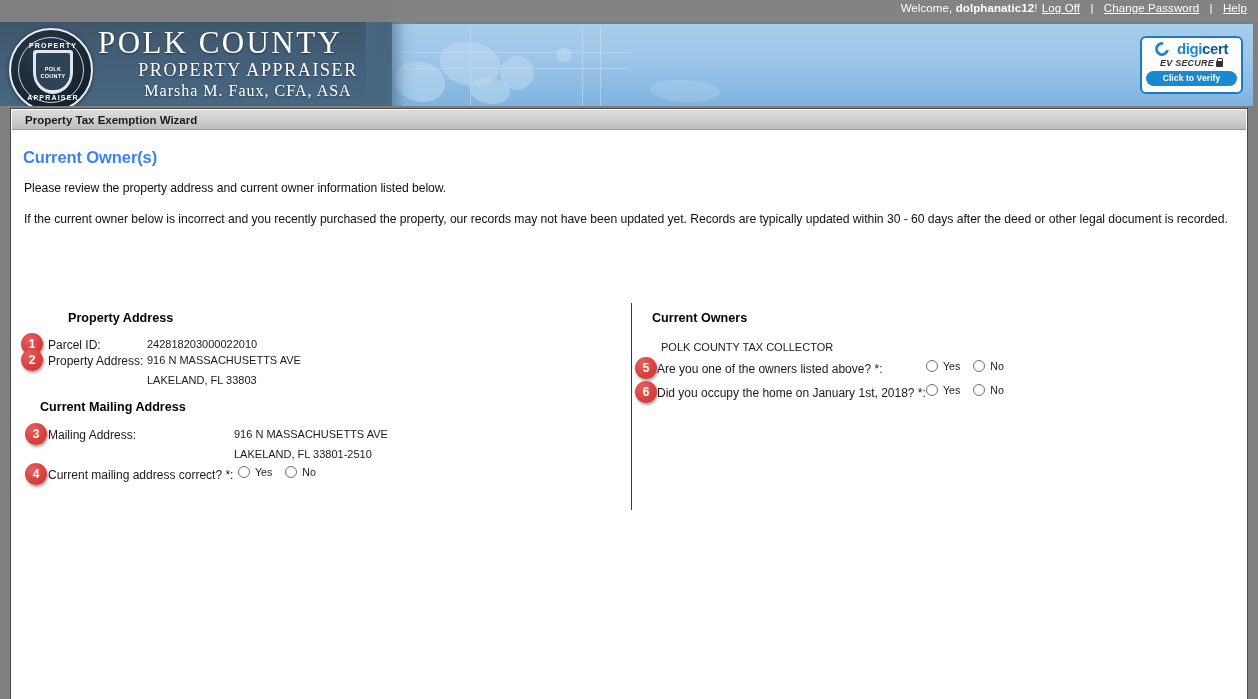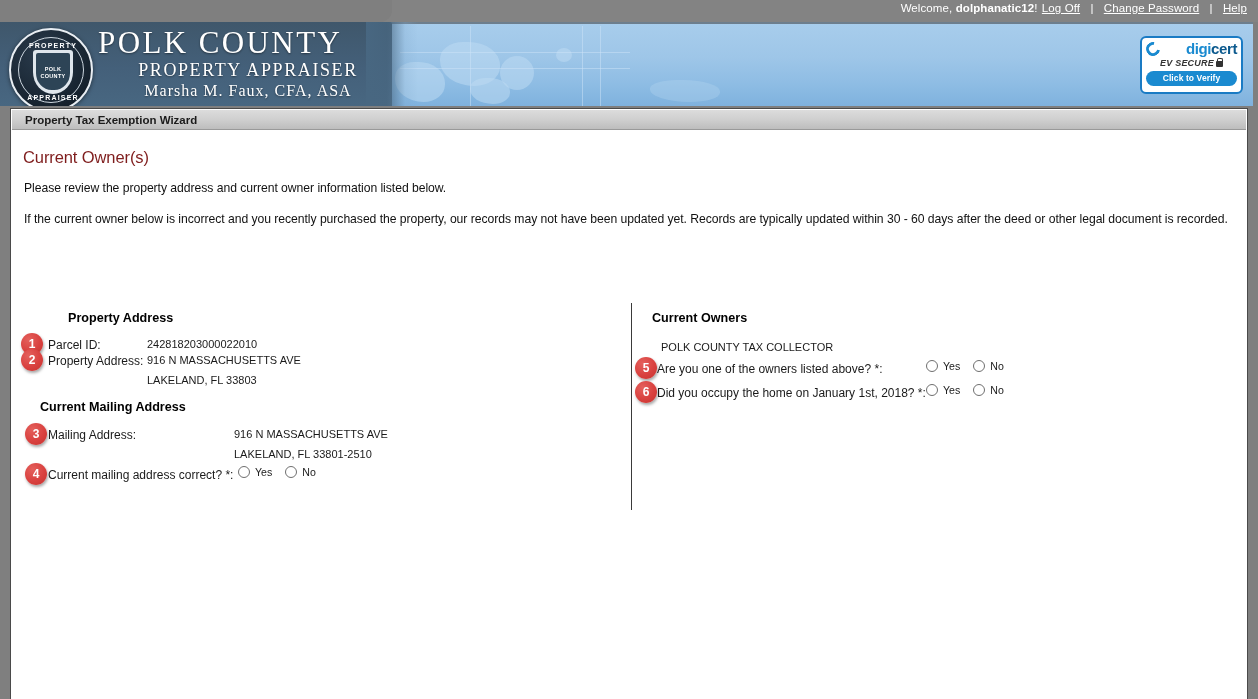--- a/index.html
+++ b/index.html
@@ -109,21 +109,21 @@
   }
 
   
   .digicert {
     position: absolute; right: 10px; top: 14px;
     width: 103px; height: 58px;
     background: #ffffff; border: 2px solid #1a7bc4; border-radius: 6px;
     padding: 3px 4px 4px; text-align: center;
   }
   .dc-row1 {
-    display: flex; align-items: center; justify-content: space-between; gap: 8px;
+    display: flex; align-items: center; justify-content: center; gap: 8px;
     line-height: 1;
   }
   .dc-swirl {
     width: 14px; height: 14px; border-radius: 50%;
     border: 3px solid #1a8ad0; border-right-color: transparent;
     transform: rotate(-35deg); flex: 0 0 auto;
   }
   .dc-word { font-size: 15px; font-weight: bold; color: #1a8ad0; letter-spacing: -0.4px; }
   .dc-word b { color: #0c5a8e; font-weight: bold; }
   .dc-row2 {
@@ -156,21 +156,21 @@
     font-size: 11.5px; font-weight: bold; color: #1b1b1b;
     padding: 4px 0 0 13px;
   }
   .content {
     position: absolute; left: 1px; top: 22px; right: 1px; bottom: 1px;
     background: #ffffff; overflow: hidden;
   }
 
   h1.page-title {
     margin: 0; position: absolute; left: 11px; top: 17px;
-    font-size: 16.5px; font-weight: normal; color: #7f1d1d; letter-spacing: -0.1px;
+    font-size: 16.5px; font-weight: bold; color: #3b82f6; letter-spacing: -0.1px;
   }
   .para {
     position: absolute; left: 12px; font-size: 12.2px; color: #111111;
     line-height: 17px; letter-spacing: -0.05px;
   }
   .para-1 { top: 49px; width: 900px; }
   .para-2 { top: 80px; width: 1208px; }
   .para-3 { top: 130px; width: 900px; }
 
   

